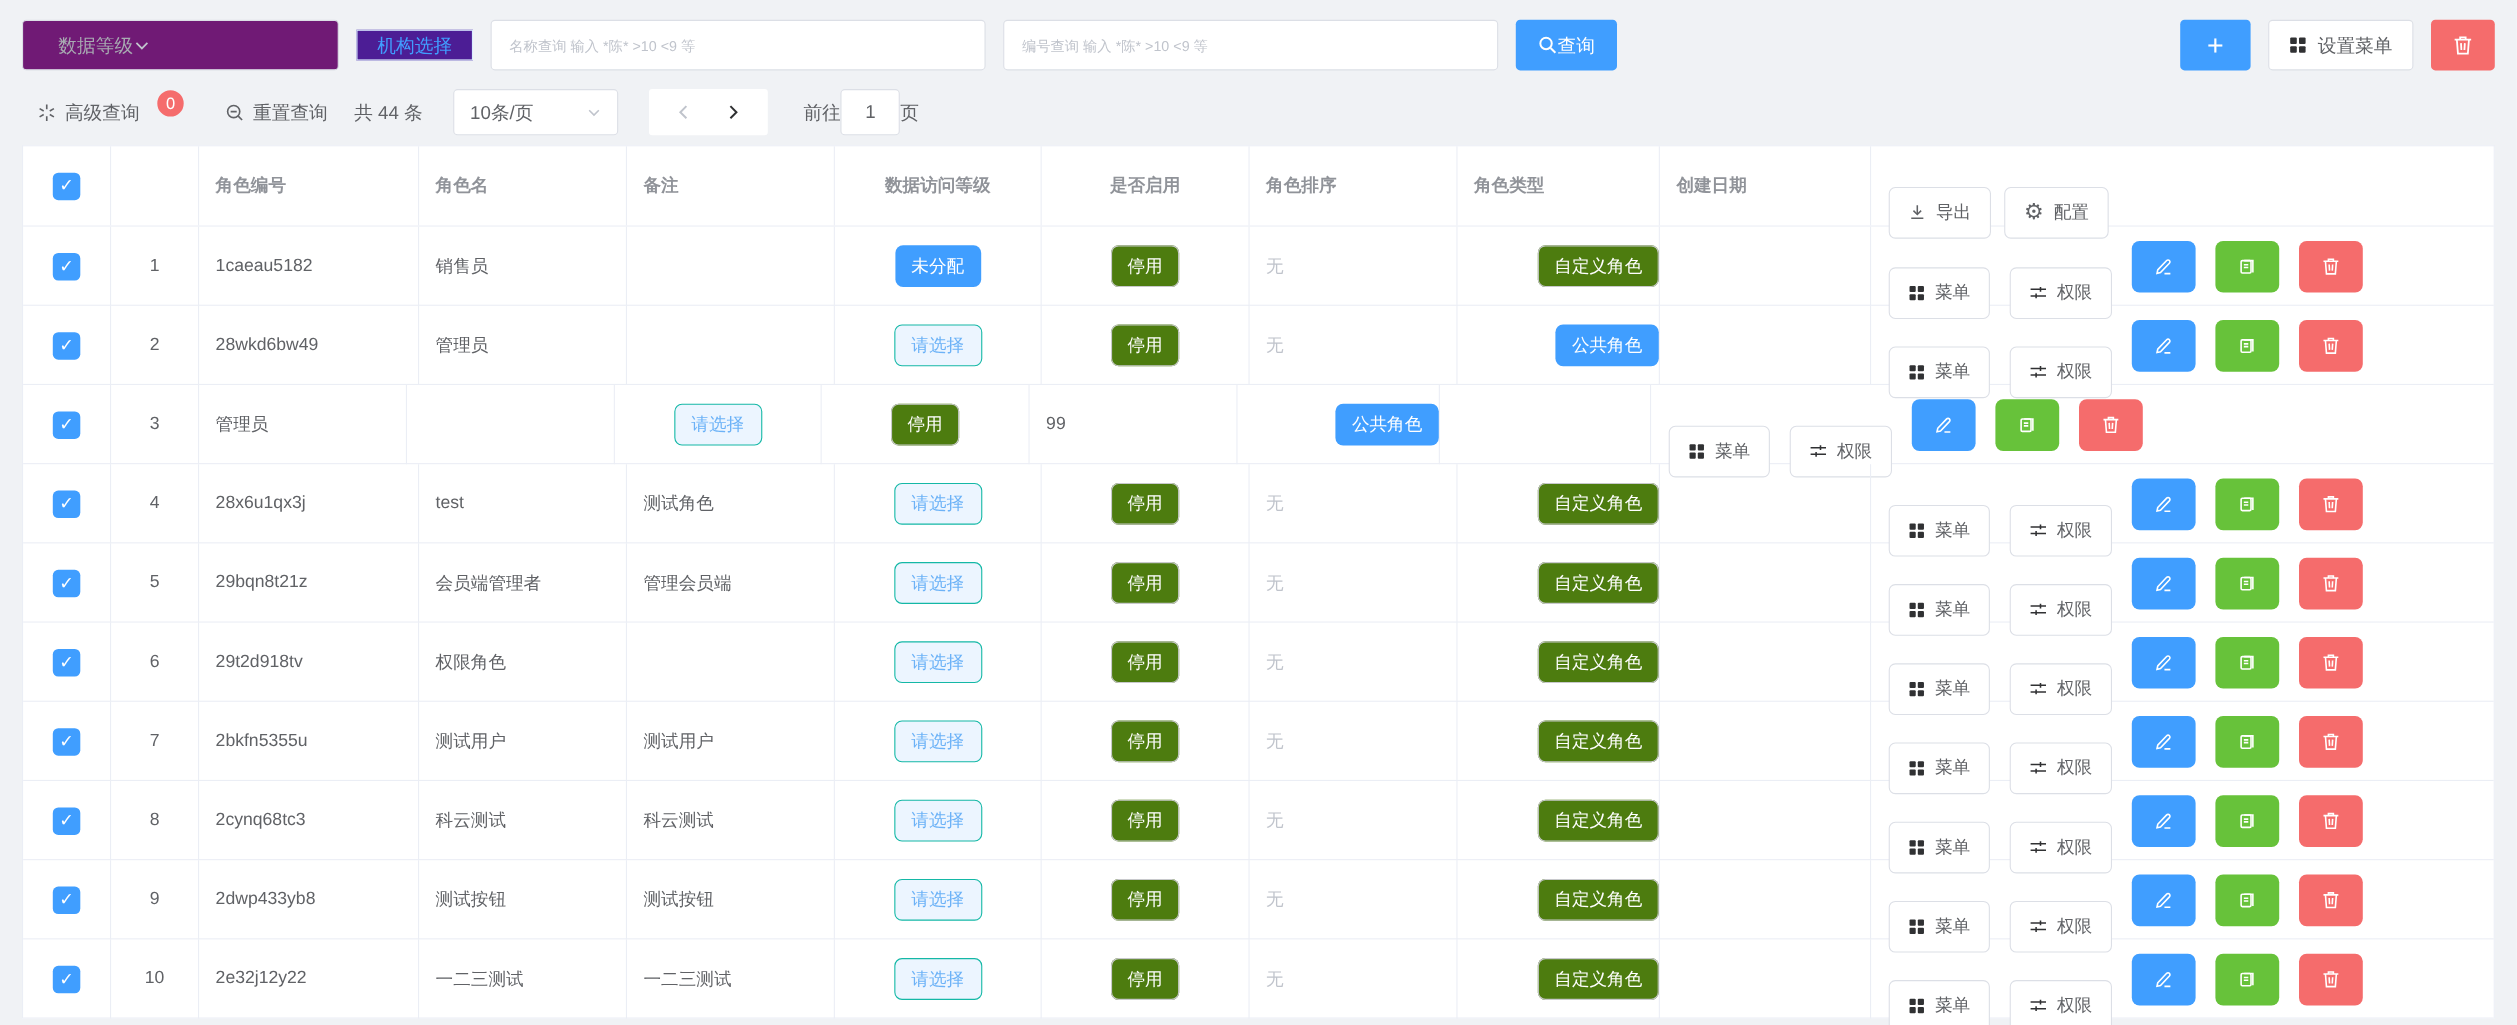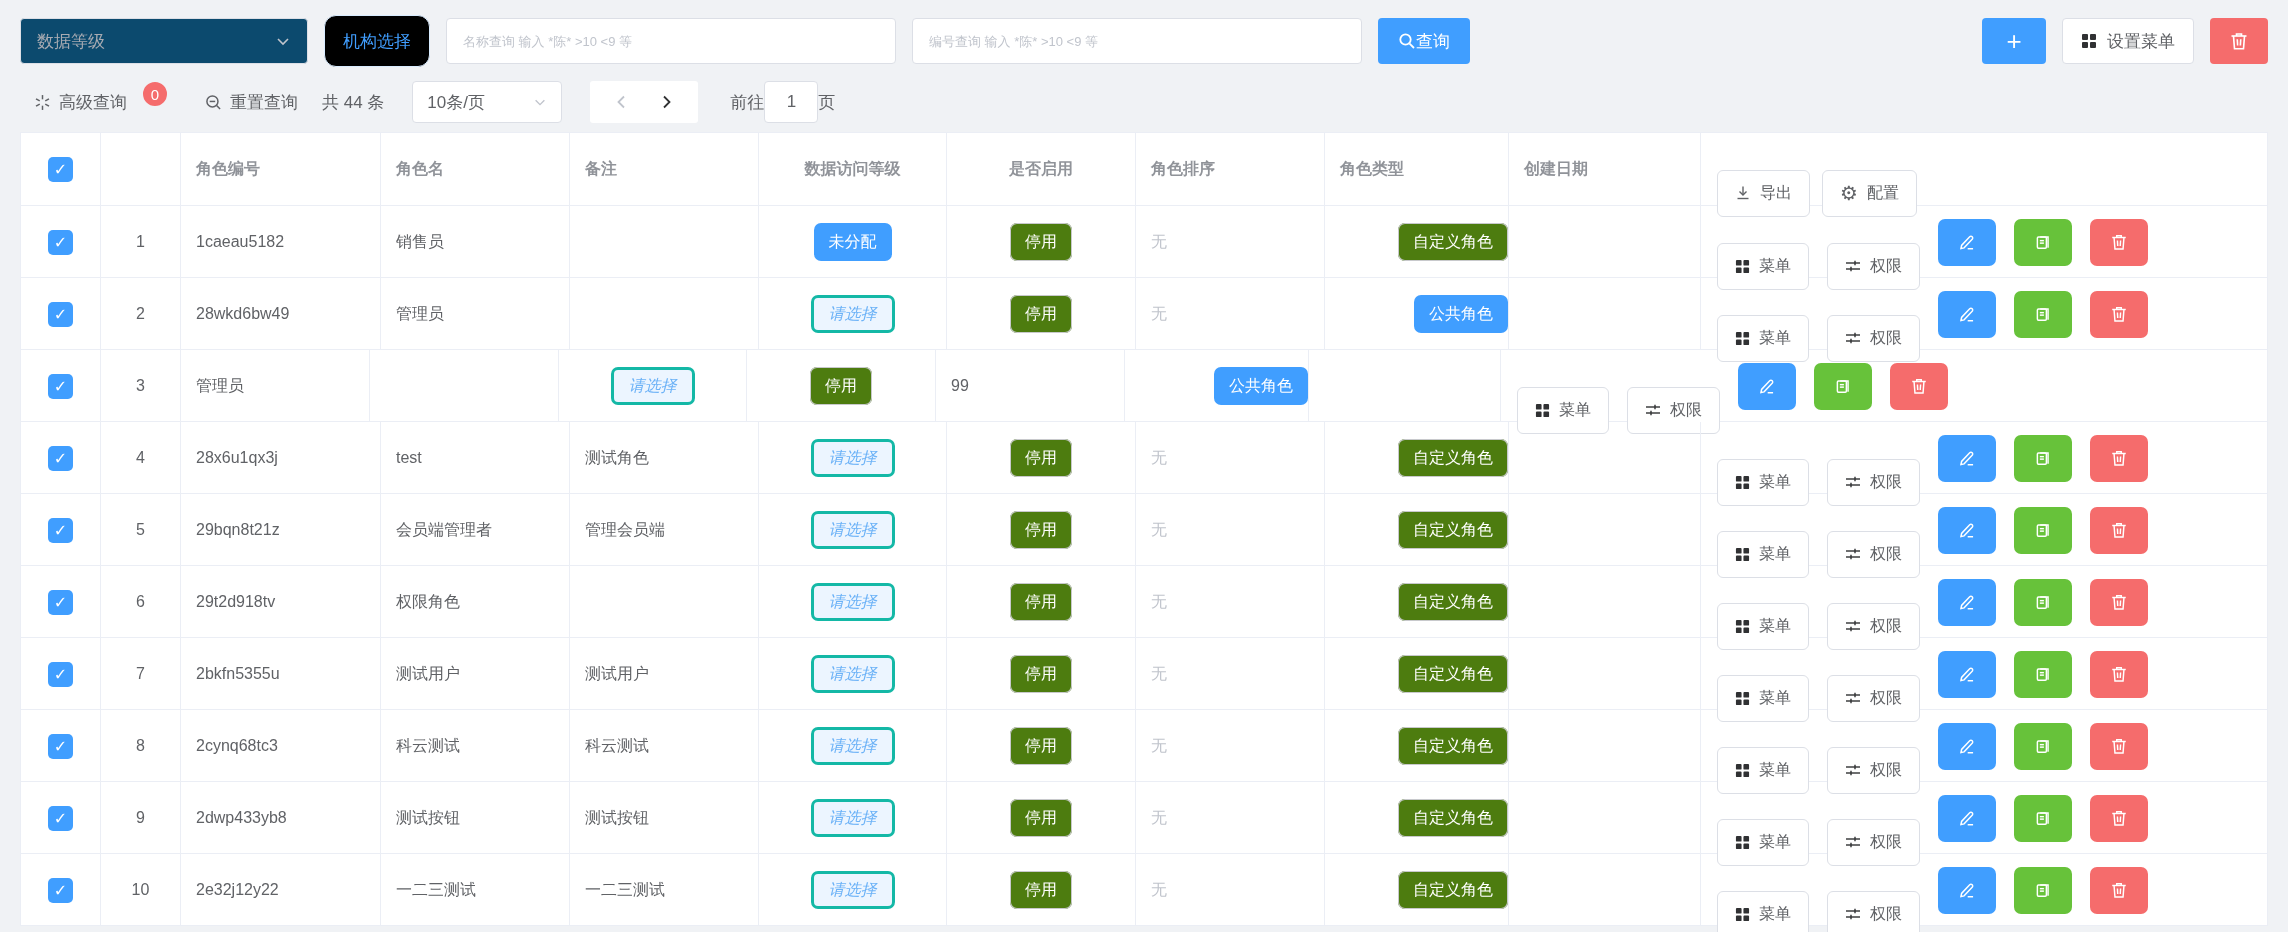--- a/index.html
+++ b/index.html
@@ -6,26 +6,26 @@
   html,body { width:2288px; height:932px; overflow:hidden; }
   body {
     font-family:"Liberation Sans","DejaVu Sans",sans-serif;
     background:#f0f2f5; color:#606266; font-size:16px;
   }
   .page { width:2288px; height:932px; position:relative; }
 
   
   .toolbar { display:flex; align-items:center; padding:12px 20px 0 20px; gap:16px; height:70px; }
   .select-box {
-    width:288px; height:46px; background:#0c4a6e; border:1px solid #dcdfe6; border-radius:4px;
-    display:flex; align-items:center; justify-content:space-between; padding:0 16px; color:#a8abb2;
+    width:288px; height:46px; background:#701a75; border:1px solid #dcdfe6; border-radius:4px;
+    display:flex; align-items:center; padding:0 32px; color:#a8abb2;
     font-size:17px; cursor:pointer;
   }
   .btn-plain-blue {
-    height:52px; padding:0 18px; background:#000000; border:1px solid #d9ecff; border-radius:12px;
+    height:28px; padding:0 18px; background:#4c1d95; border:1px solid #d9ecff; border-radius:0;
     color:#409EFF; font-size:17px; display:flex; align-items:center; cursor:pointer;
   }
   .input-box {
     width:450px; height:46px; background:#fff; border:1px solid #dcdfe6; border-radius:4px;
     padding:0 16px; font-size:13px; color:#606266; font-family:inherit;
   }
   .input-box::placeholder { color:#c0c4cc; }
   .btn-primary {
     height:46px; padding:0 20px; background:#409EFF; border:none; border-radius:4px; color:#fff;
     font-size:17px; display:flex; align-items:center; gap:0; cursor:pointer; font-family:Liberation Sans, sans-serif;
@@ -91,21 +91,21 @@
     display:flex; align-items:center; justify-content:center; color:#fff; font-size:16px;
   }
   .muted { color:#c0c4cc; }
 
   .badge-btn {
     height:38px; padding:0 15px; border-radius:7px; border:none; font-size:16px; cursor:pointer;
     display:flex; align-items:center; justify-content:center; font-family:inherit;
   }
   .badge-btn.primary { background:#409EFF; color:#fff; }
   .badge-btn.info    { background:#4d7c0f; color:#fff; box-shadow:0 0 0 1px #c8c9cc inset; }
-  .badge-btn.plain   { background:#ecf5ff; color:#6cb2f7; border:3px solid #14b8a6;font-style:italic; }
+  .badge-btn.plain   { background:#ecf5ff; color:#6cb2f7; border:1px solid #14b8a6; }
 
   .mini-btn {
     height:47px; padding:0 17px; background:#fff; border:1px solid #dcdfe6; border-radius:6px;
     color:#606266; font-size:16px; display:flex; align-items:center; gap:9px; cursor:pointer; font-family:inherit;margin-top:48px;
   }
   .icon-btn {
     width:58px; height:47px; border:none; border-radius:7px; cursor:pointer;
     display:flex; align-items:center; justify-content:center; color:#fff;
   }
   .icon-btn.blue  { background:#409EFF; }

